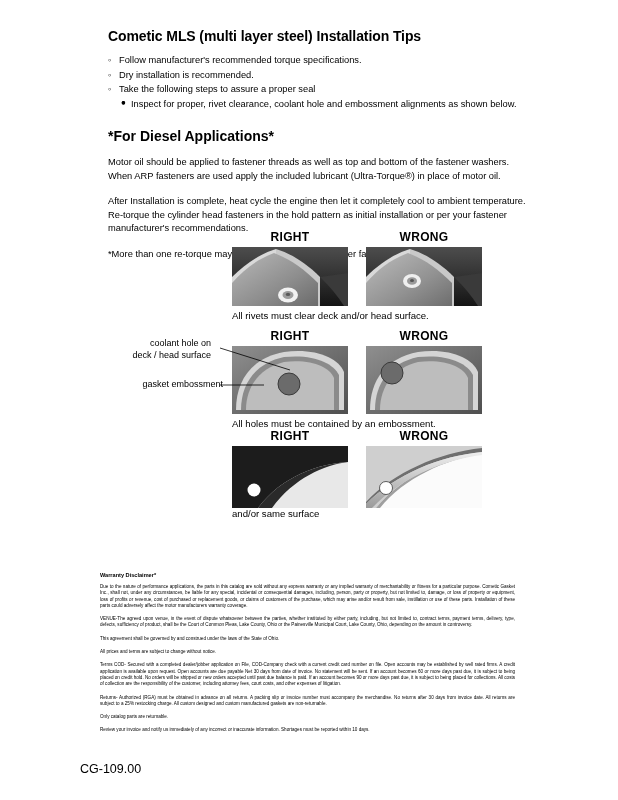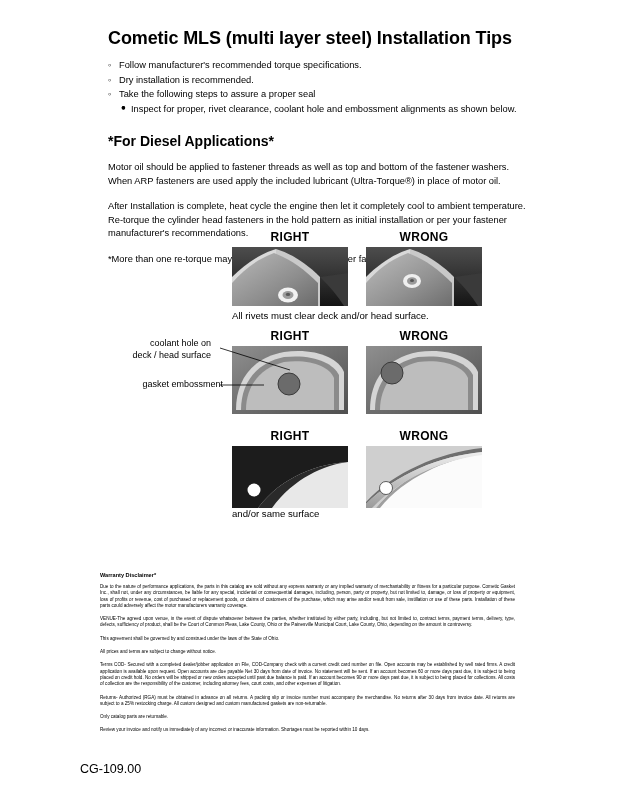--- a/index.html
+++ b/index.html
@@ -22,21 +22,21 @@
     padding: 0;
     box-sizing: border-box;
   }
   .content {
     position: absolute;
     left: 108px;
     top: 28px;
     width: 420px;
   }
   h1.title {
-    font-size: 18px;
+    font-size: 14px;
     font-weight: bold;
     margin: 0 0 9px 0;
     letter-spacing: -0.1px;
   }
   .bullet-list {
     margin: 0;
     padding: 0;
     list-style: none;
   }
   .bullet-list li {
@@ -254,20 +254,21 @@
           </defs>
           <rect x="0" y="0" width="116" height="68" fill="url(#gH2)"></rect>
           <path d="M4,64 C4,34 20,12 52,6 C84,2 106,12 112,26 L112,64 Z" fill="#d5d5d5"></path>
           <path d="M9,64 C9,37 24,17 52,11 C82,8 101,17 107,29 L107,64 Z" fill="#8b8b8b"></path>
           <path d="M14,64 C14,40 28,22 52,16 C80,13 97,21 102,32 L102,64 Z" fill="#bdbdbd"></path>
           <circle cx="26" cy="27" r="11" fill="#6b6b6b"></circle>
           <circle cx="26" cy="27" r="11" fill="none" stroke="#3a3a3a" stroke-width="1"></circle>
         </svg>
       </div>
     </div>
+    <div class="caption" style="margin-top:4px;">All holes must be contained by an embossment.</div>
   </div>
 
   <div style="position:absolute; left:96px; top:337px; width:115px;">
     <div class="callout-text">coolant hole on</div>
     <div class="callout-text">deck / head surface</div>
   </div>
   <div style="position:absolute; left:88px; top:378px; width:135px;">
     <div class="callout-text">gasket embossment</div>
   </div>
   <svg style="position:absolute; left:218px; top:340px;" width="80" height="60">

